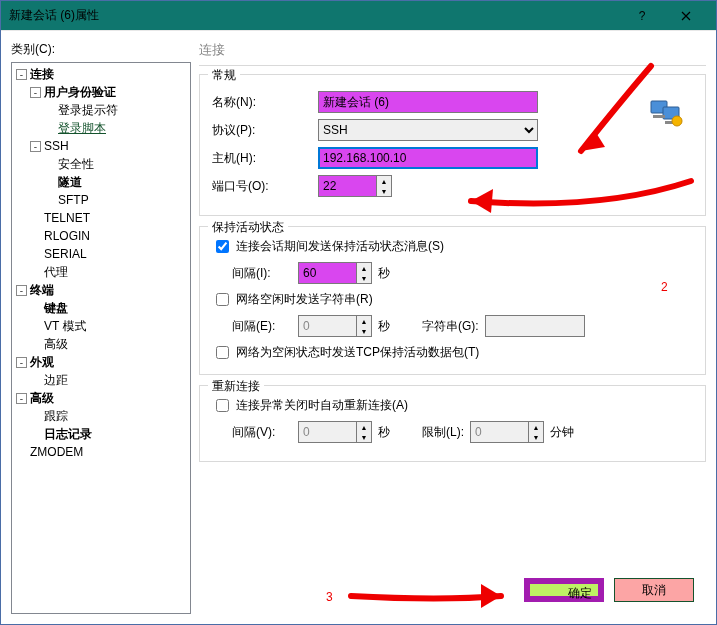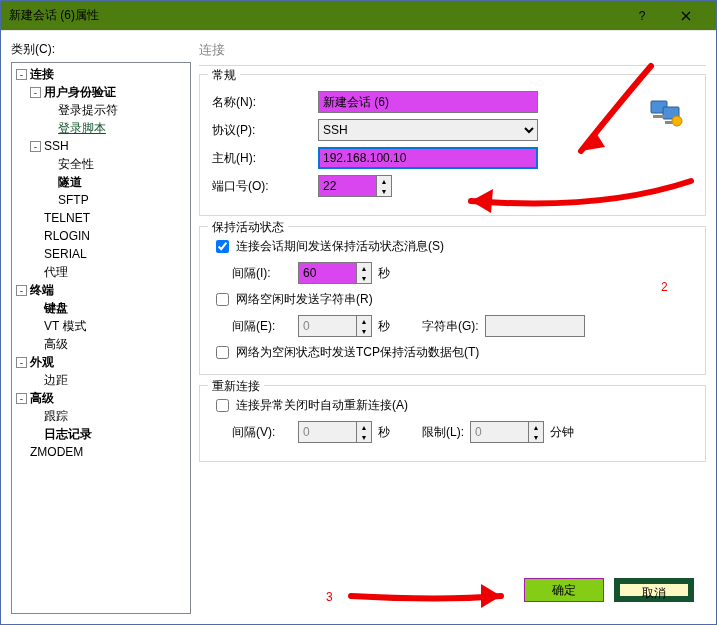--- a/index.html
+++ b/index.html
@@ -1,18 +1,18 @@
 <!DOCTYPE html>
 <html><head>
 <meta charset="utf-8">
 <style>
   * { box-sizing: border-box; font-family: "Microsoft YaHei", "SimSun", Tahoma, sans-serif; font-size: 12px; }
   body { margin: 0; background: #fff; }
   .window { width: 717px; height: 625px; border: 1px solid #4a6da7; background: #fff; position: relative; }
-  .titlebar { height: 30px; background: #4d7c0f; display: flex; align-items: center; padding: 0 8px; border-bottom: 1px solid #e8e8e8; }
+  .titlebar { height: 30px; background: #0f766e; display: flex; align-items: center; padding: 0 8px; border-bottom: 1px solid #e8e8e8; }
   .titlebar .title { flex: 1; font-size: 12px; color: #000; }
   .titlebar .tbtn { width: 44px; height: 30px; display: flex; align-items: center; justify-content: center; color: #000; cursor: default; }
   .content { display: flex; padding: 10px; gap: 8px; height: calc(100% - 30px); }
   .leftcol { width: 180px; display: flex; flex-direction: column; }
   .cat-label { margin-bottom: 4px; }
   .tree { flex: 1; border: 1px solid #828790; background: #fff; overflow: auto; padding: 2px 0; }
   .tree ul { list-style: none; margin: 0; padding-left: 14px; }
   .tree > ul { padding-left: 4px; }
   .tree li { white-space: nowrap; line-height: 18px; cursor: default; }
   .tree .tgl { display: inline-block; width: 11px; height: 11px; border: 1px solid #888; text-align: center; line-height: 9px; font-size: 10px; margin-right: 3px; color: #444; background: #fff; vertical-align: middle; }
@@ -30,22 +30,22 @@
   input[disabled] { background: #f0f0f0; color: #888; }
   select { border: 1px solid #7a7a7a; height: 22px; background: #efefef; }
   .spin { display: inline-flex; align-items: stretch; height: 22px; }
   .spin input { width: 58px; border-right: none; }
   .spin .btns { display: flex; flex-direction: column; border: 1px solid #7a7a7a; }
   .spin .btns span { width: 14px; height: 10px; font-size: 7px; display: flex; align-items: center; justify-content: center; background: #efefef; cursor: default; }
   .hl { border: 1px solid #0078d7 !important; box-shadow: 0 0 0 1px #0078d7 inset; }
   .chk { display: flex; align-items: center; gap: 4px; }
   .chk input { width: 13px; height: 13px; }
   .footer { position: absolute; right: 12px; bottom: 12px; display: flex; gap: 10px; }
-  .btn { min-width: 80px; height: 24px; border: 6px solid #14532d; background: #fef9c3; cursor: default; }
-  .btn.primary { border: 1px solid #a21caf; background: #84cc16; }
+  .btn { min-width: 80px; height: 24px; border: 1px solid #14532d; background: #fca5a5; cursor: default; }
+  .btn.primary { border: 6px solid #a21caf; background: #bef264; text-align: right; }
   .icon-host { position: absolute; right: 20px; top: 20px; }
   
   .arrow { position: absolute; pointer-events: none; }
   svg { overflow: visible; }
 </style>
 </head>
 <body>
 
 <div class="window">
   <div class="titlebar">

